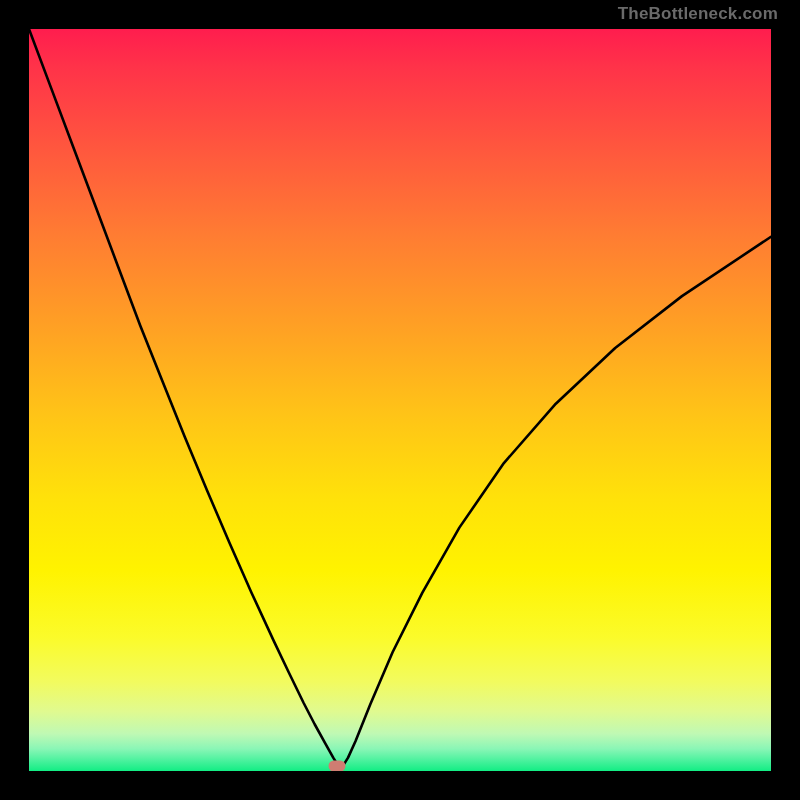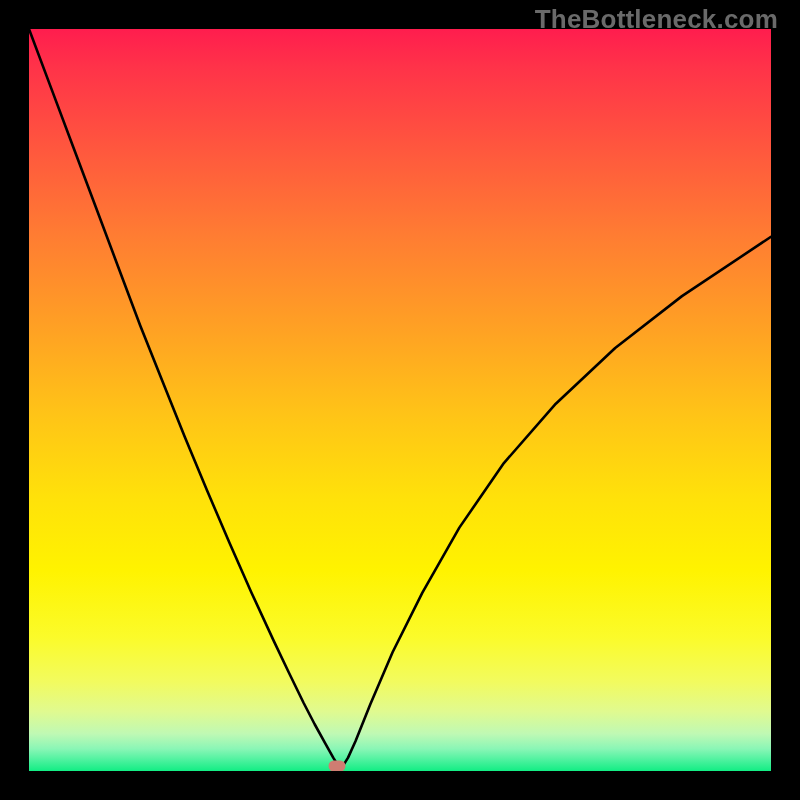--- a/index.html
+++ b/index.html
@@ -14,21 +14,21 @@
     position: relative;
     width: 800px;
     height: 800px;
     background: #000;
   }
   .watermark {
     position: absolute;
     top: 4px;
     right: 22px;
     color: #6a6a6a;
-    font-size: 26px;
+    font-size: 17px;
     font-weight: 600;
     letter-spacing: 0.2px;
     z-index: 10;
   }
   .plot-area {
     position: absolute;
     left: 29px;
     top: 29px;
     width: 742px;
     height: 742px;

